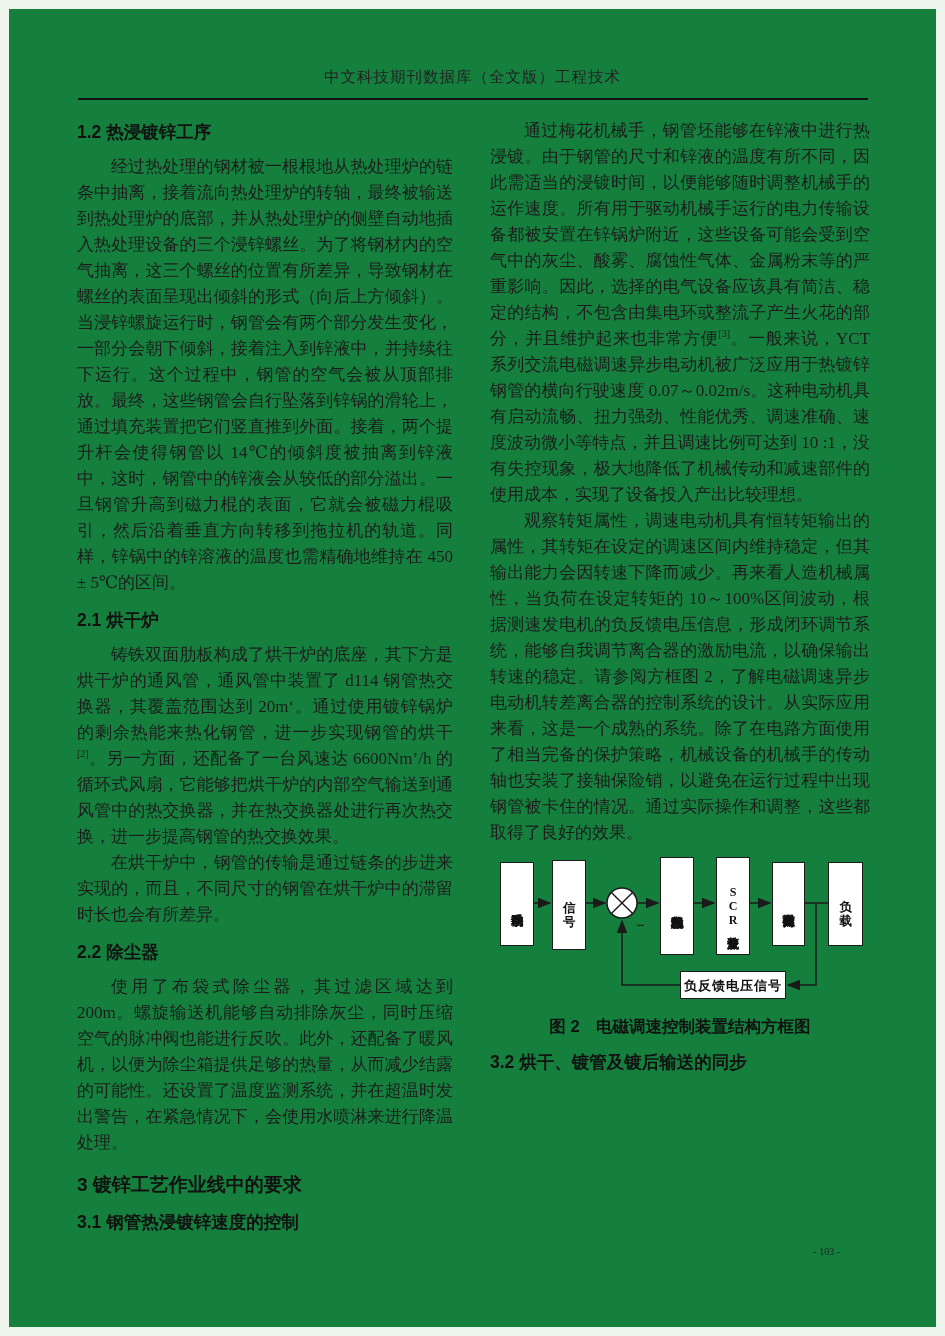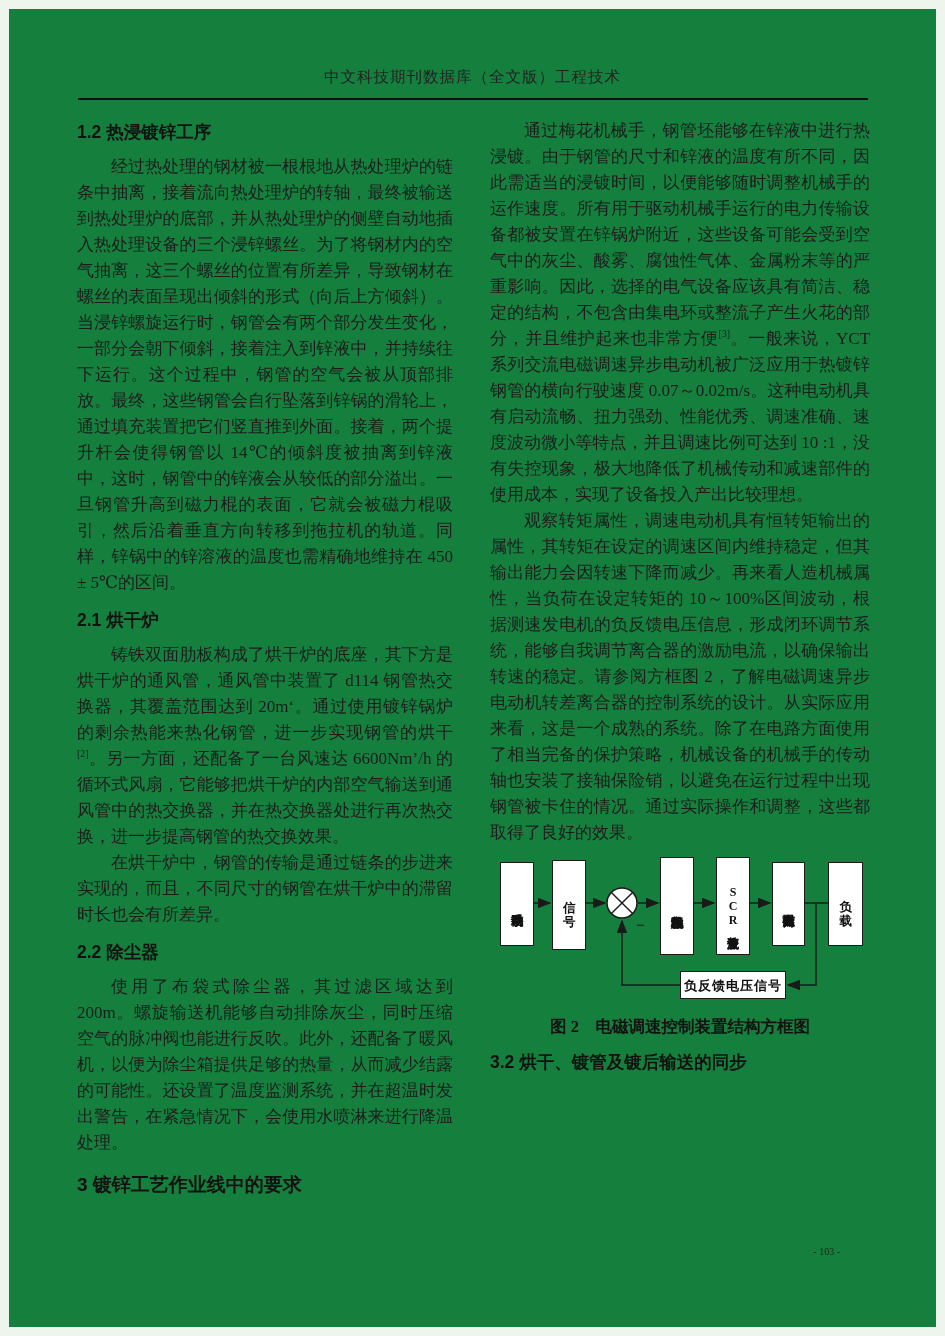--- a/index.html
+++ b/index.html
@@ -89,21 +89,21 @@
   .b4 { left: 222px; top: 3px;  width: 34px; height: 98px; font-size: 12px; }
   .b5 { left: 278px; top: 8px;  width: 33px; height: 84px; }
   .b6 { left: 334px; top: 8px;  width: 35px; height: 84px; }
   .bfb {
     left: 186px; top: 117px; width: 106px; height: 28px;
     writing-mode: horizontal-tb; text-orientation: mixed;
     letter-spacing: 1px; font-size: 13px;
   }
   .fig-caption {
     text-align: center;
-    font-family: Liberation Serif, serif;
+    font-family: Liberation Sans, sans-serif;
     font-size: 16.5px;
     font-weight: bold;
     margin: 10px 0 6px 0;
     color: #111;
     white-space: pre;
   }
   .page-number {
     position: absolute;
     right: 96px;
     bottom: 70px;
@@ -126,20 +126,21 @@
       <p>经过热处理的钢材被一根根地从热处理炉的链条中抽离，接着流向热处理炉的转轴，最终被输送到热处理炉的底部，并从热处理炉的侧壁自动地插入热处理设备的三个浸锌螺丝。为了将钢材内的空气抽离，这三个螺丝的位置有所差异，导致钢材在螺丝的表面呈现出倾斜的形式（向后上方倾斜）。当浸锌螺旋运行时，钢管会有两个部分发生变化，一部分会朝下倾斜，接着注入到锌液中，并持续往下运行。这个过程中，钢管的空气会被从顶部排放。最终，这些钢管会自行坠落到锌锅的滑轮上，通过填充装置把它们竖直推到外面。接着，两个提升杆会使得钢管以 14℃的倾斜度被抽离到锌液中，这时，钢管中的锌液会从较低的部分溢出。一旦钢管升高到磁力棍的表面，它就会被磁力棍吸引，然后沿着垂直方向转移到拖拉机的轨道。同样，锌锅中的锌溶液的温度也需精确地维持在 450 ± 5℃的区间。</p>
 
       <h3 class="l2">2.1 烘干炉</h3>
       <p><span>铸铁双面肋板构成了烘干炉的底座，其下方是烘干炉的通风管，通风管中装置了 d114 钢管热交换器，其覆盖范围达到 20m‘。通过使用镀锌锅炉的剩余热能来热化钢管，进一步实现钢管的烘干</span><sup>[2]</sup><span>。另一方面，还配备了一台风速达 6600Nm’/h 的循环式风扇，它能够把烘干炉的内部空气输送到通风管中的热交换器，并在热交换器处进行再次热交换，进一步提高钢管的热交换效果。</span></p>
       <p>在烘干炉中，钢管的传输是通过链条的步进来实现的，而且，不同尺寸的钢管在烘干炉中的滞留时长也会有所差异。</p>
 
       <h3 class="l2">2.2 除尘器</h3>
       <p>使用了布袋式除尘器，其过滤区域达到 200m。螺旋输送机能够自动排除灰尘，同时压缩空气的脉冲阀也能进行反吹。此外，还配备了暖风机，以便为除尘箱提供足够的热量，从而减少结露的可能性。还设置了温度监测系统，并在超温时发出警告，在紧急情况下，会使用水喷淋来进行降温处理。</p>
 
       <h2 class="l1">3 镀锌工艺作业线中的要求</h2>
+      <h3 class="l2">3.1 钢管热浸镀锌速度的控制</h3>
     </div>
 
     <div class="col">
       <p><span>通过梅花机械手，钢管坯能够在锌液中进行热浸镀。由于钢管的尺寸和锌液的温度有所不同，因此需适当的浸镀时间，以便能够随时调整机械手的运作速度。所有用于驱动机械手运行的电力传输设备都被安置在锌锅炉附近，这些设备可能会受到空气中的灰尘、酸雾、腐蚀性气体、金属粉末等的严重影响。因此，选择的电气设备应该具有简洁、稳定的结构，不包含由集电环或整流子产生火花的部分，并且维护起来也非常方便</span><sup>[3]</sup><span>。一般来说，YCT 系列交流电磁调速异步电动机被广泛应用于热镀锌钢管的横向行驶速度 0.07～0.02m/s。这种电动机具有启动流畅、扭力强劲、性能优秀、调速准确、速度波动微小等特点，并且调速比例可达到 10 :1，没有失控现象，极大地降低了机械传动和减速部件的使用成本，实现了设备投入产出比较理想。</span></p>
       <p>观察转矩属性，调速电动机具有恒转矩输出的属性，其转矩在设定的调速区间内维持稳定，但其输出能力会因转速下降而减少。再来看人造机械属性，当负荷在设定转矩的 10～100%区间波动，根据测速发电机的负反馈电压信息，形成闭环调节系统，能够自我调节离合器的激励电流，以确保输出转速的稳定。请参阅方框图 2，了解电磁调速异步电动机转差离合器的控制系统的设计。从实际应用来看，这是一个成熟的系统。除了在电路方面使用了相当完备的保护策略，机械设备的机械手的传动轴也安装了接轴保险销，以避免在运行过程中出现钢管被卡住的情况。通过实际操作和调整，这些都取得了良好的效果。</p>
 
       <div class="figure-wrap">
         <div class="diagram">
           <svg class="wires" width="376" height="152" viewBox="0 0 376 152">
             <defs>

